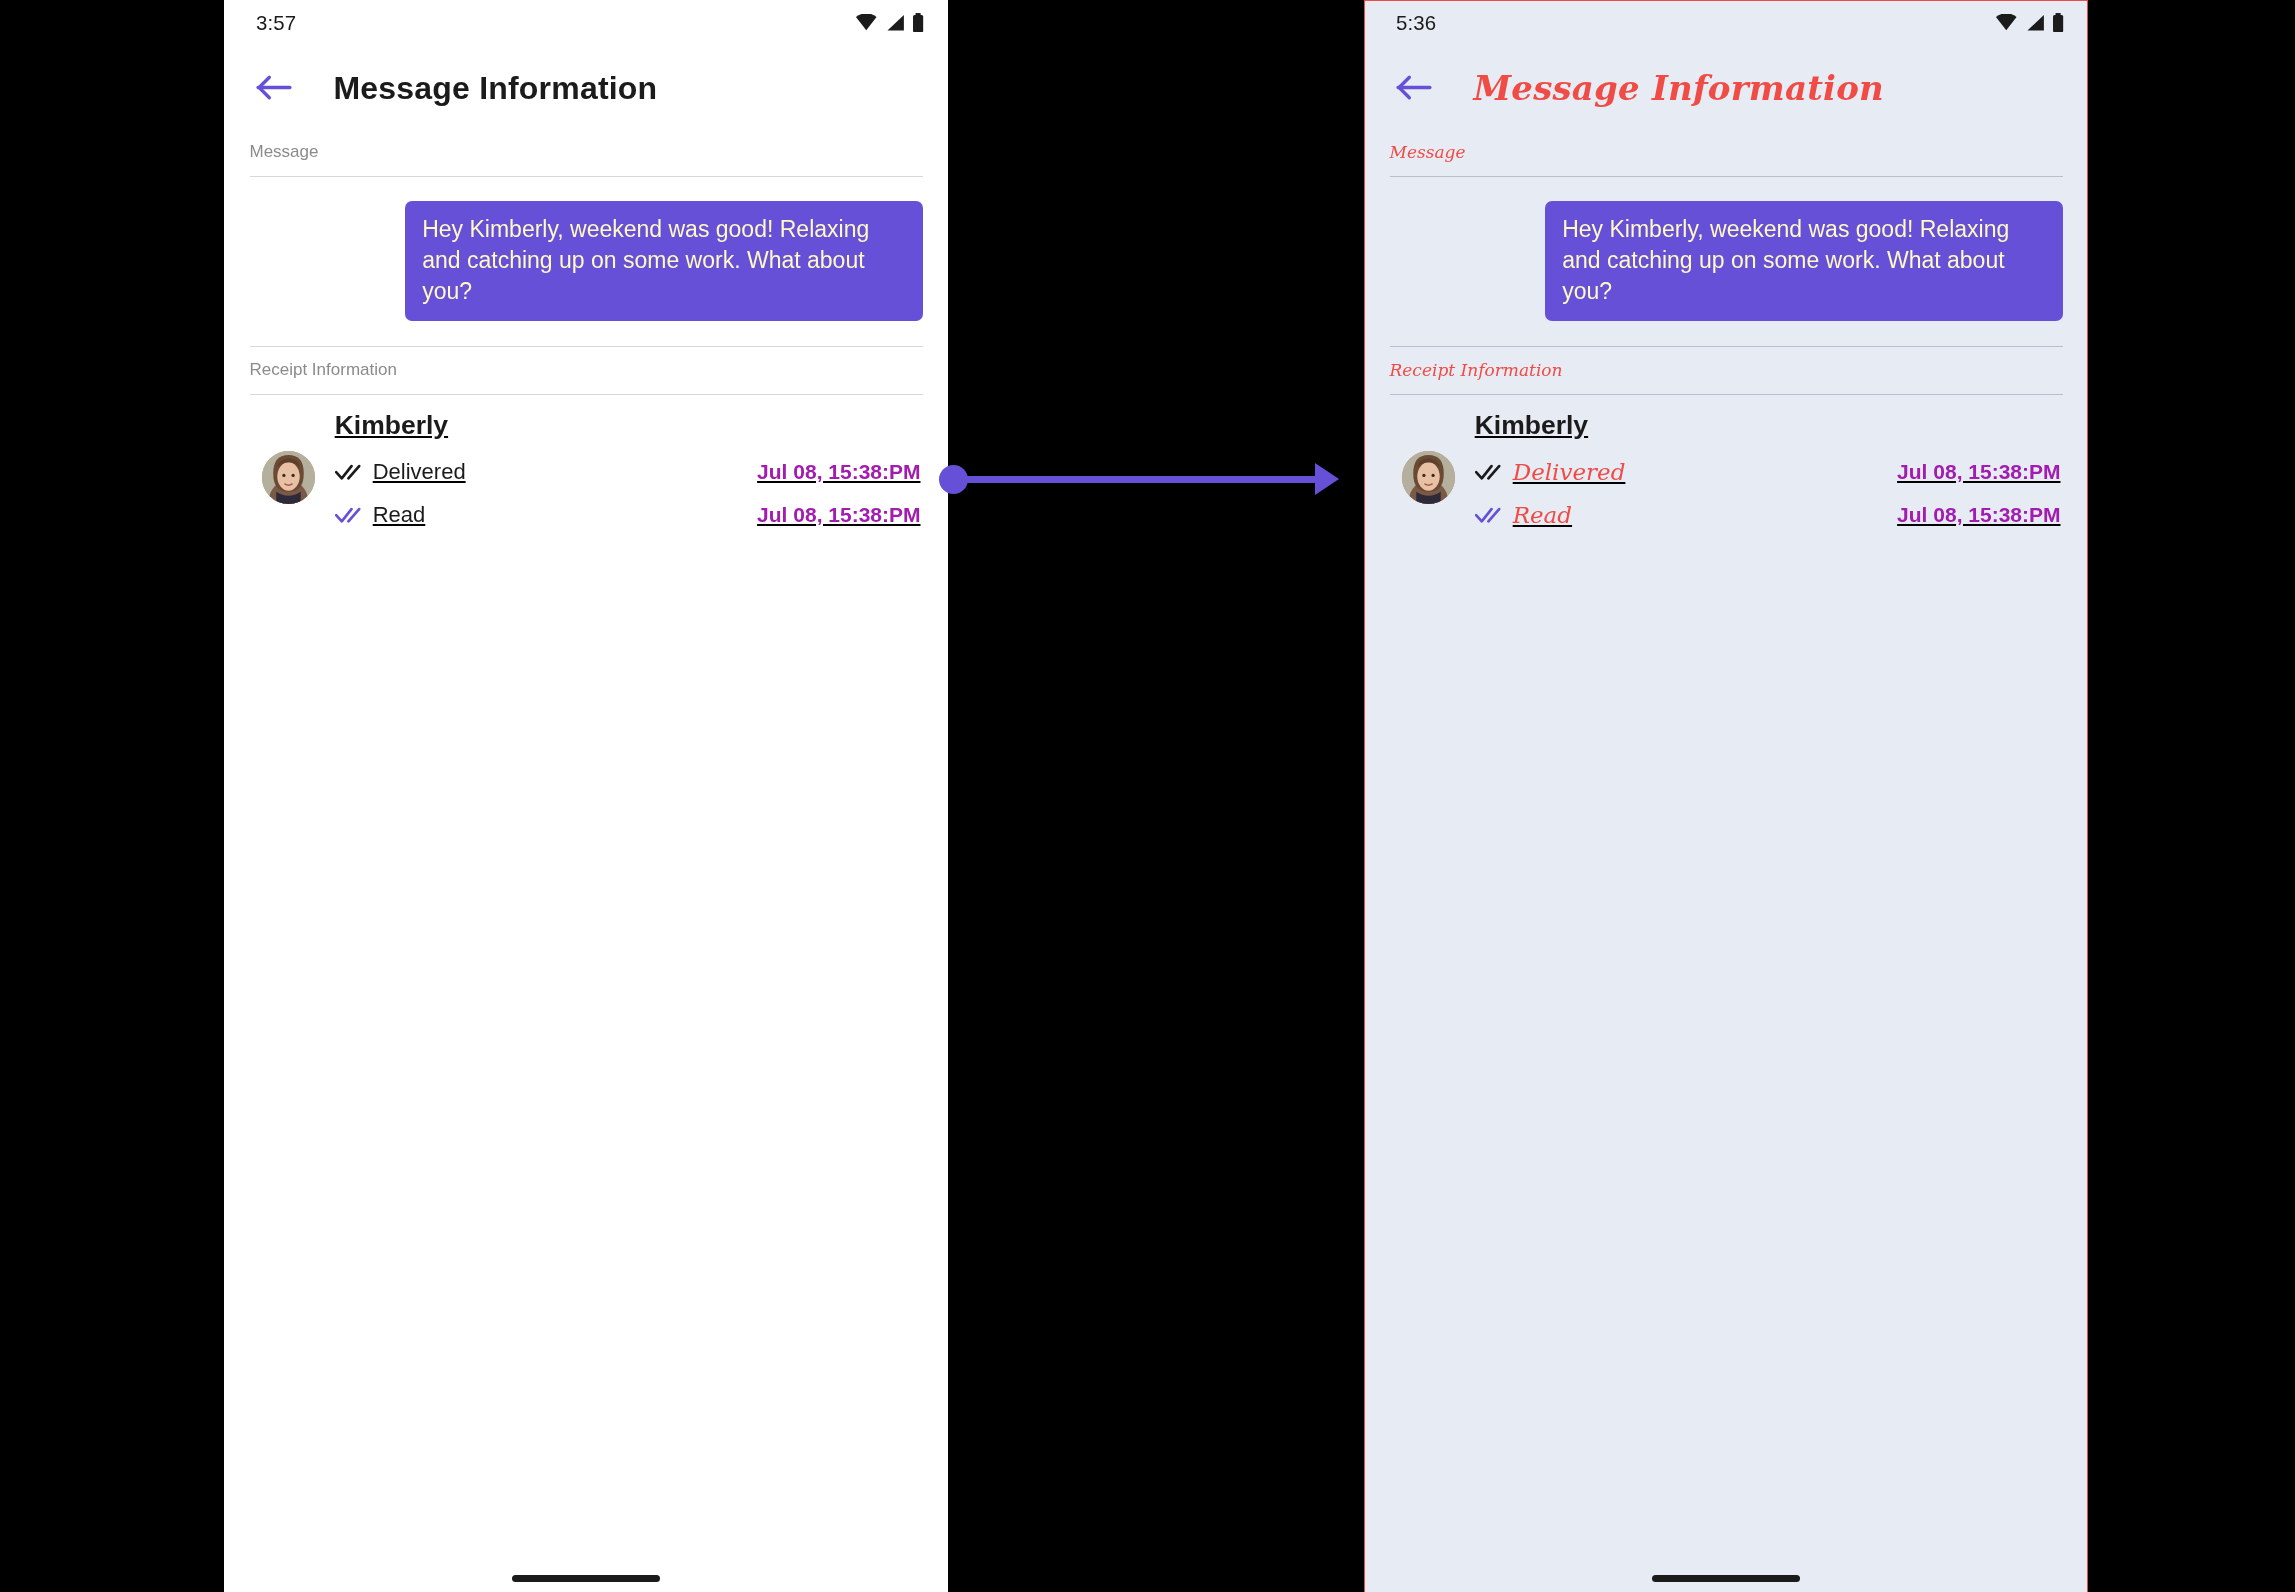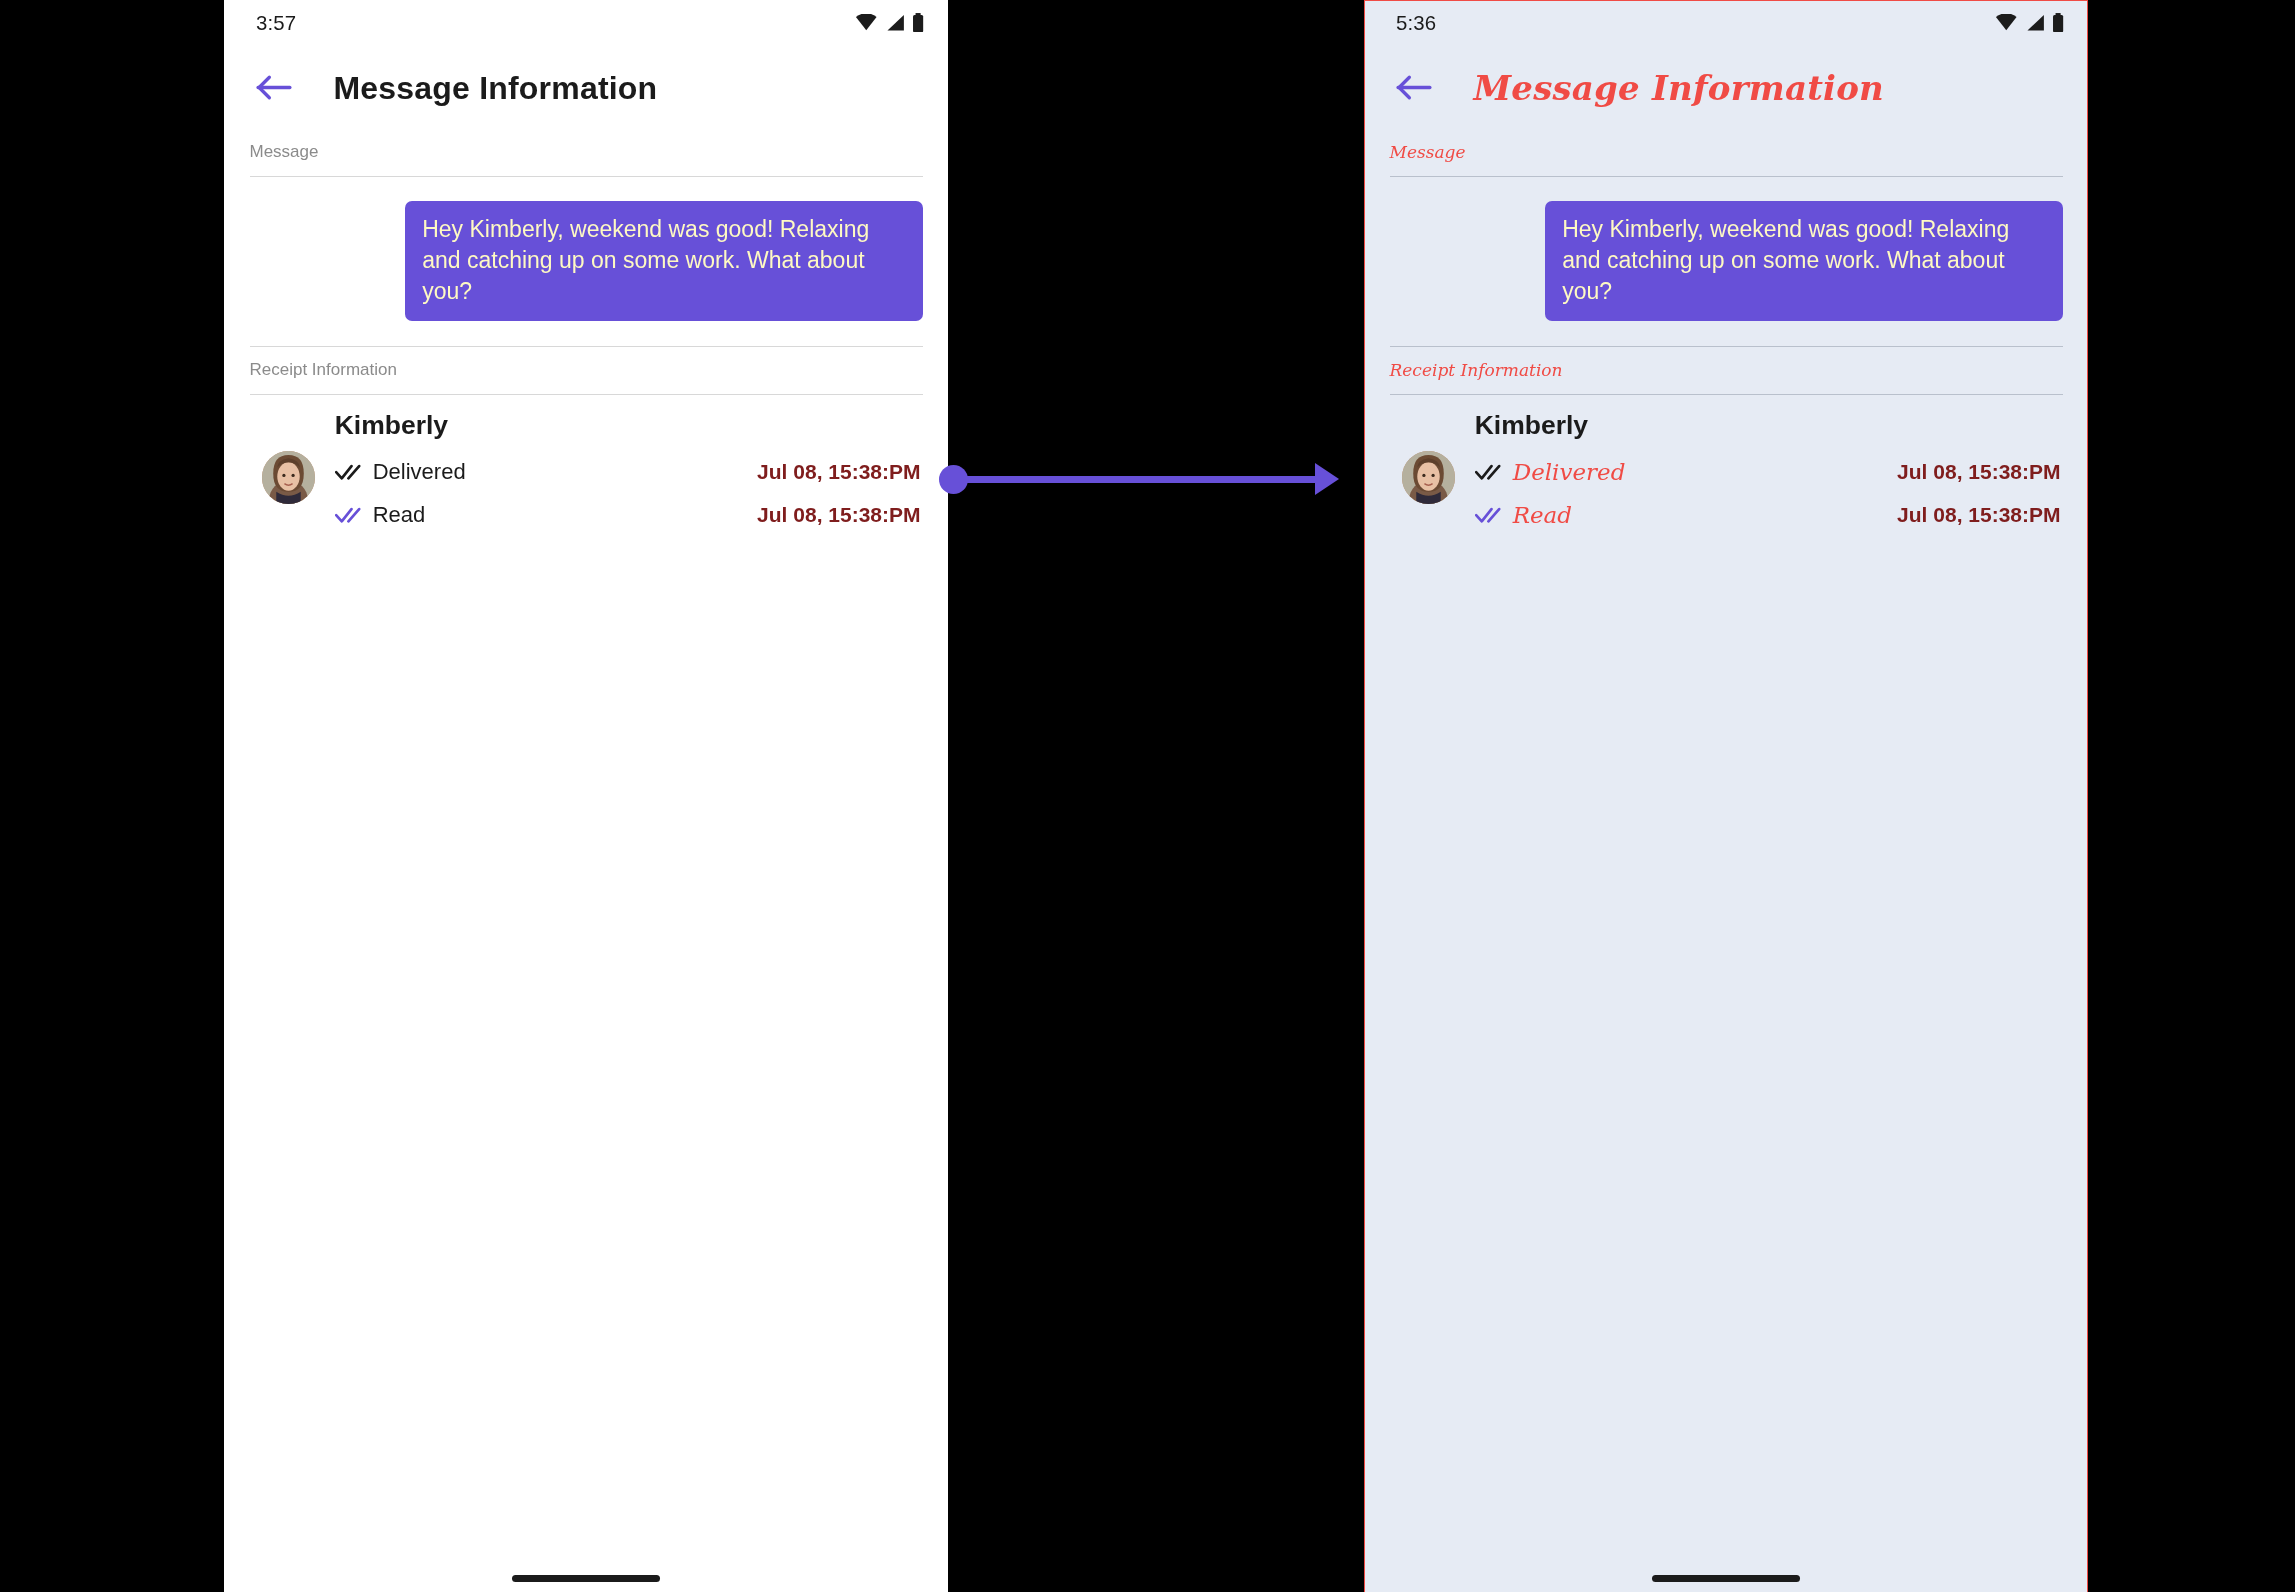--- a/index.html
+++ b/index.html
@@ -149,20 +149,21 @@
     width: 53px;
     height: 53px;
     border-radius: 50%;
     overflow: hidden;
     background: #c08a68;
     position: relative;
   }
   .receipt-body {
     flex: 1 1 auto;
     padding-left: 8.2px;
+    text-decoration: underline;
   }
   .contact-name {
     font-size: 26.5px;
     font-weight: bold;
     color: #1b1b1b;
     margin-bottom: 9.2px;
   }
   .receipt-line {
     display: flex;
     align-items: center;
@@ -180,21 +181,21 @@
     flex: 1 1 auto;
   }
   .phone-right .status-text {
     font-family: "DejaVu Serif", serif;
     font-style: italic;
     color: #f04b45;
     font-size: 23px;
   }
   .timestamp {
     font-size: 21px;
-    color: #7f1d1d;
+    color: #a21caf;
     font-weight: bold;
     padding-right: 2px;
     white-space: nowrap;
   }
 
   
   .gesture-bar {
     position: absolute;
     bottom: 11.2px;
     left: 50%;

